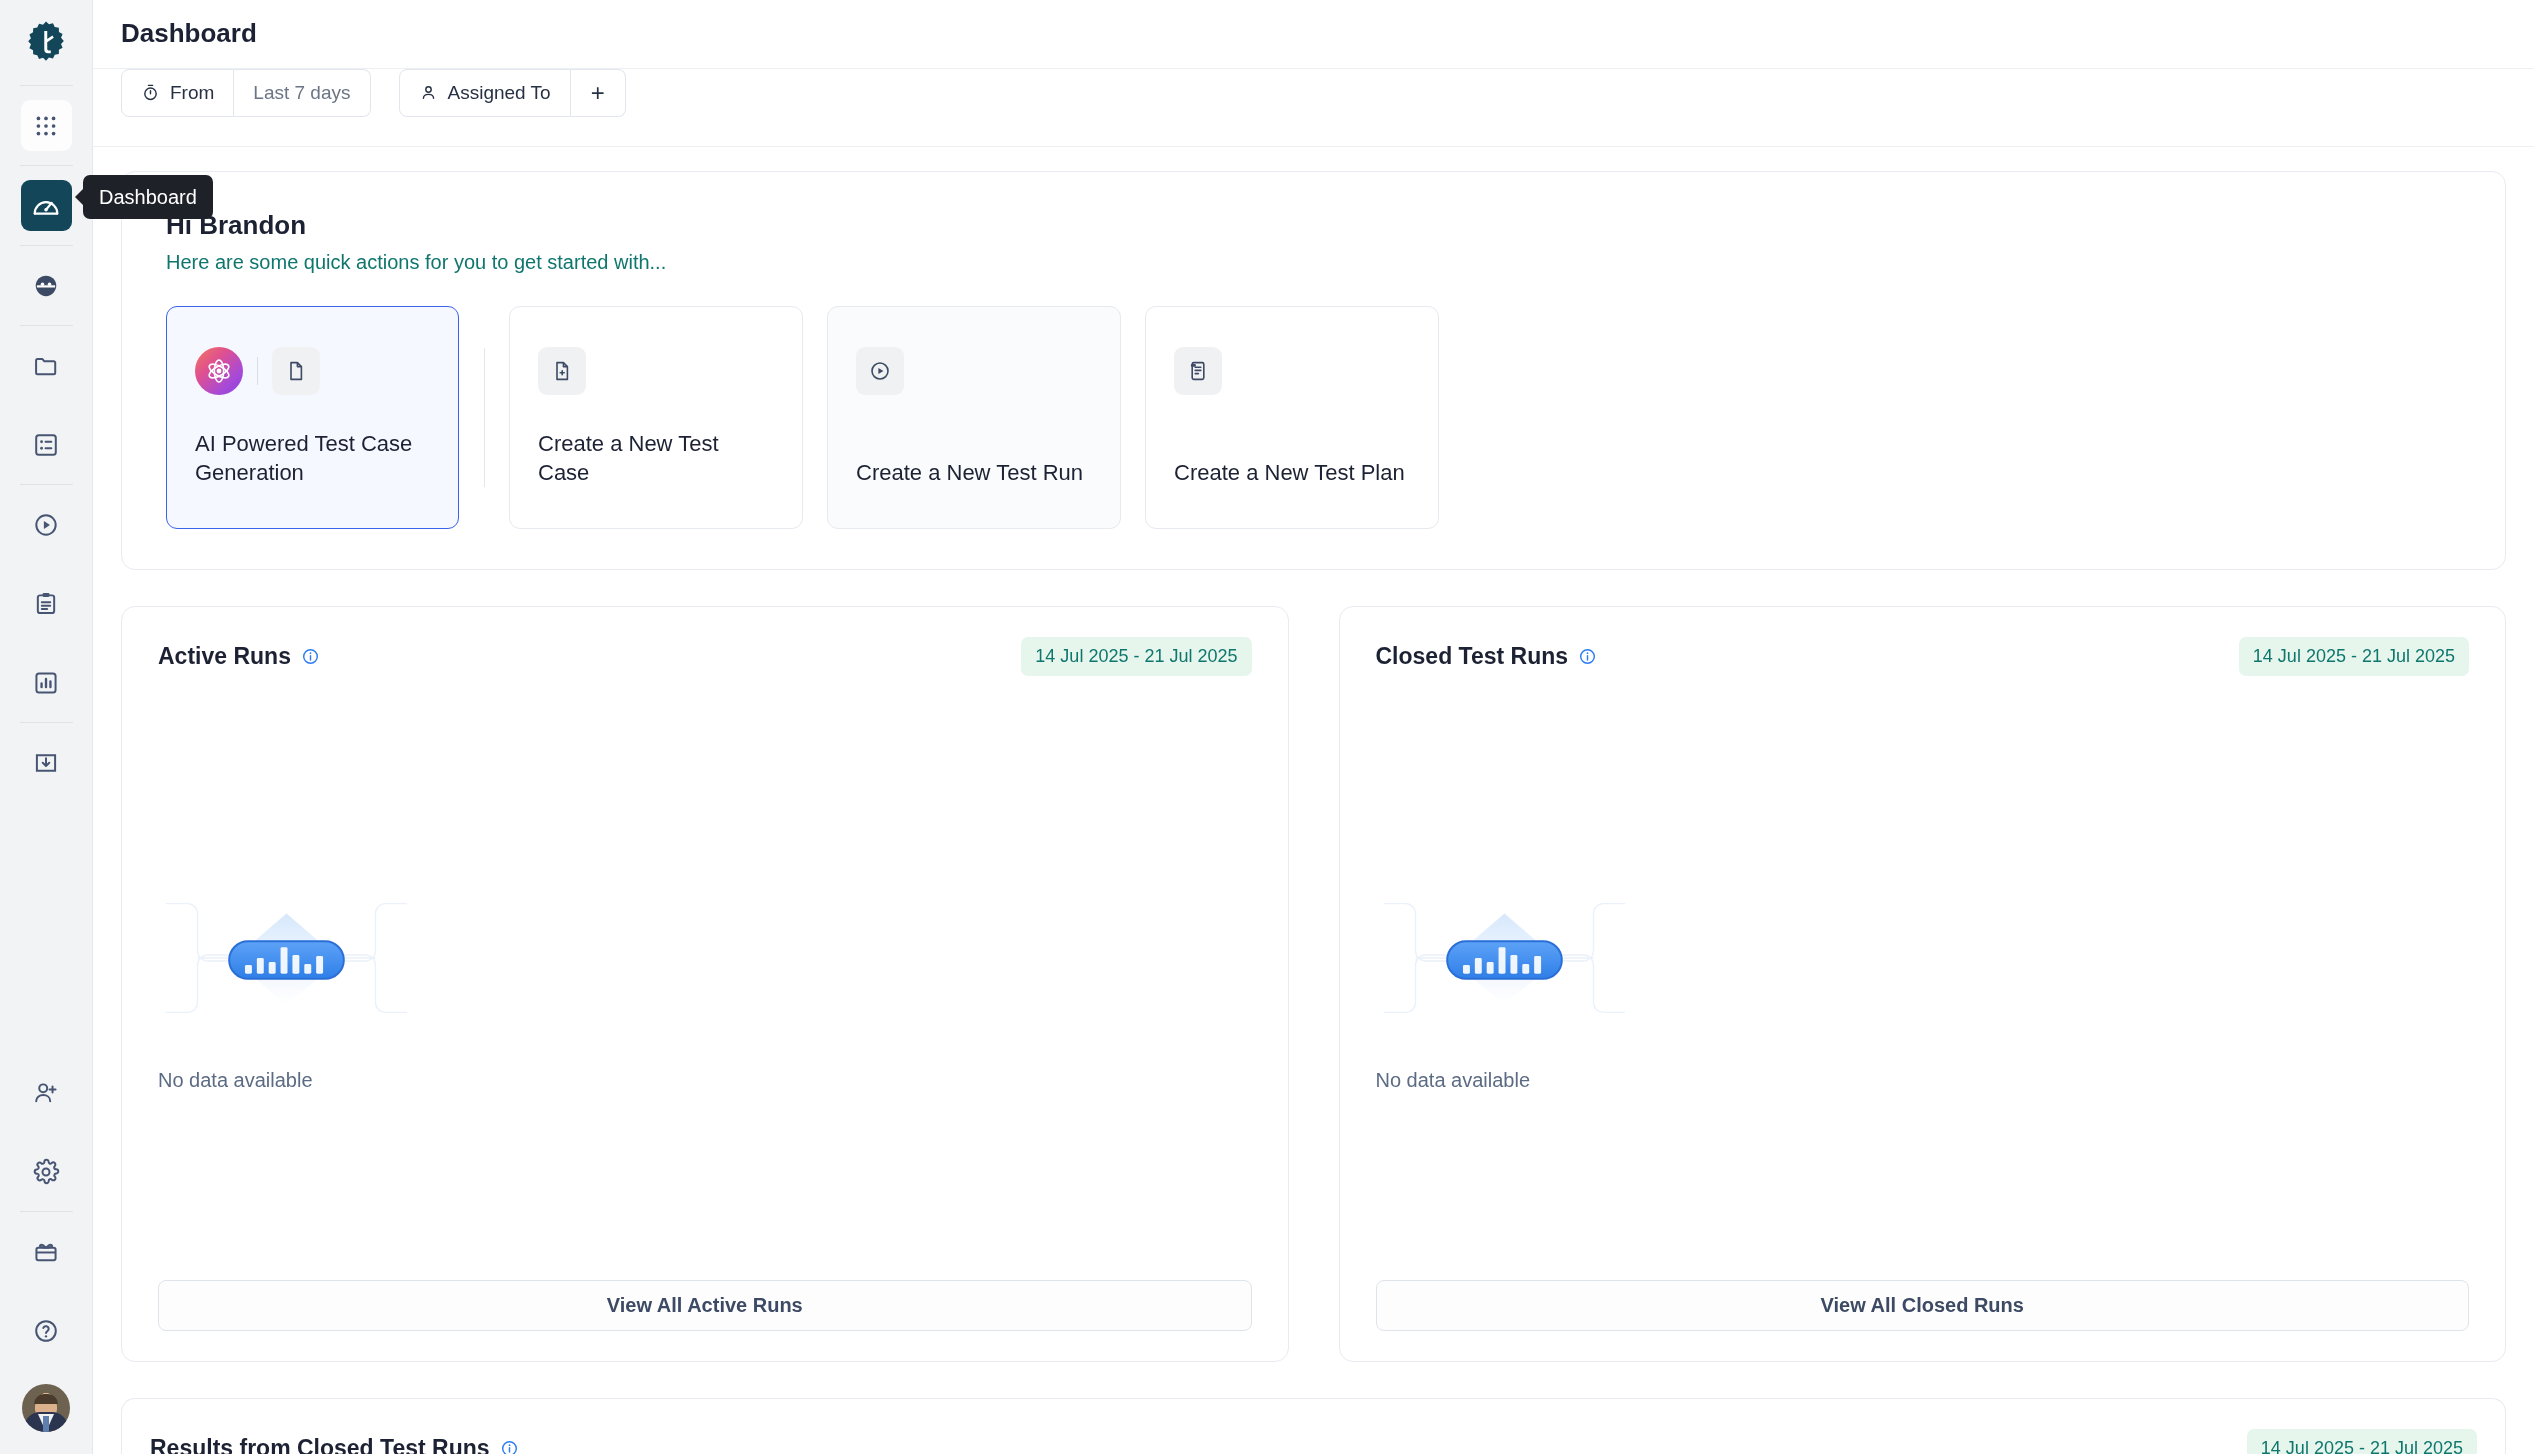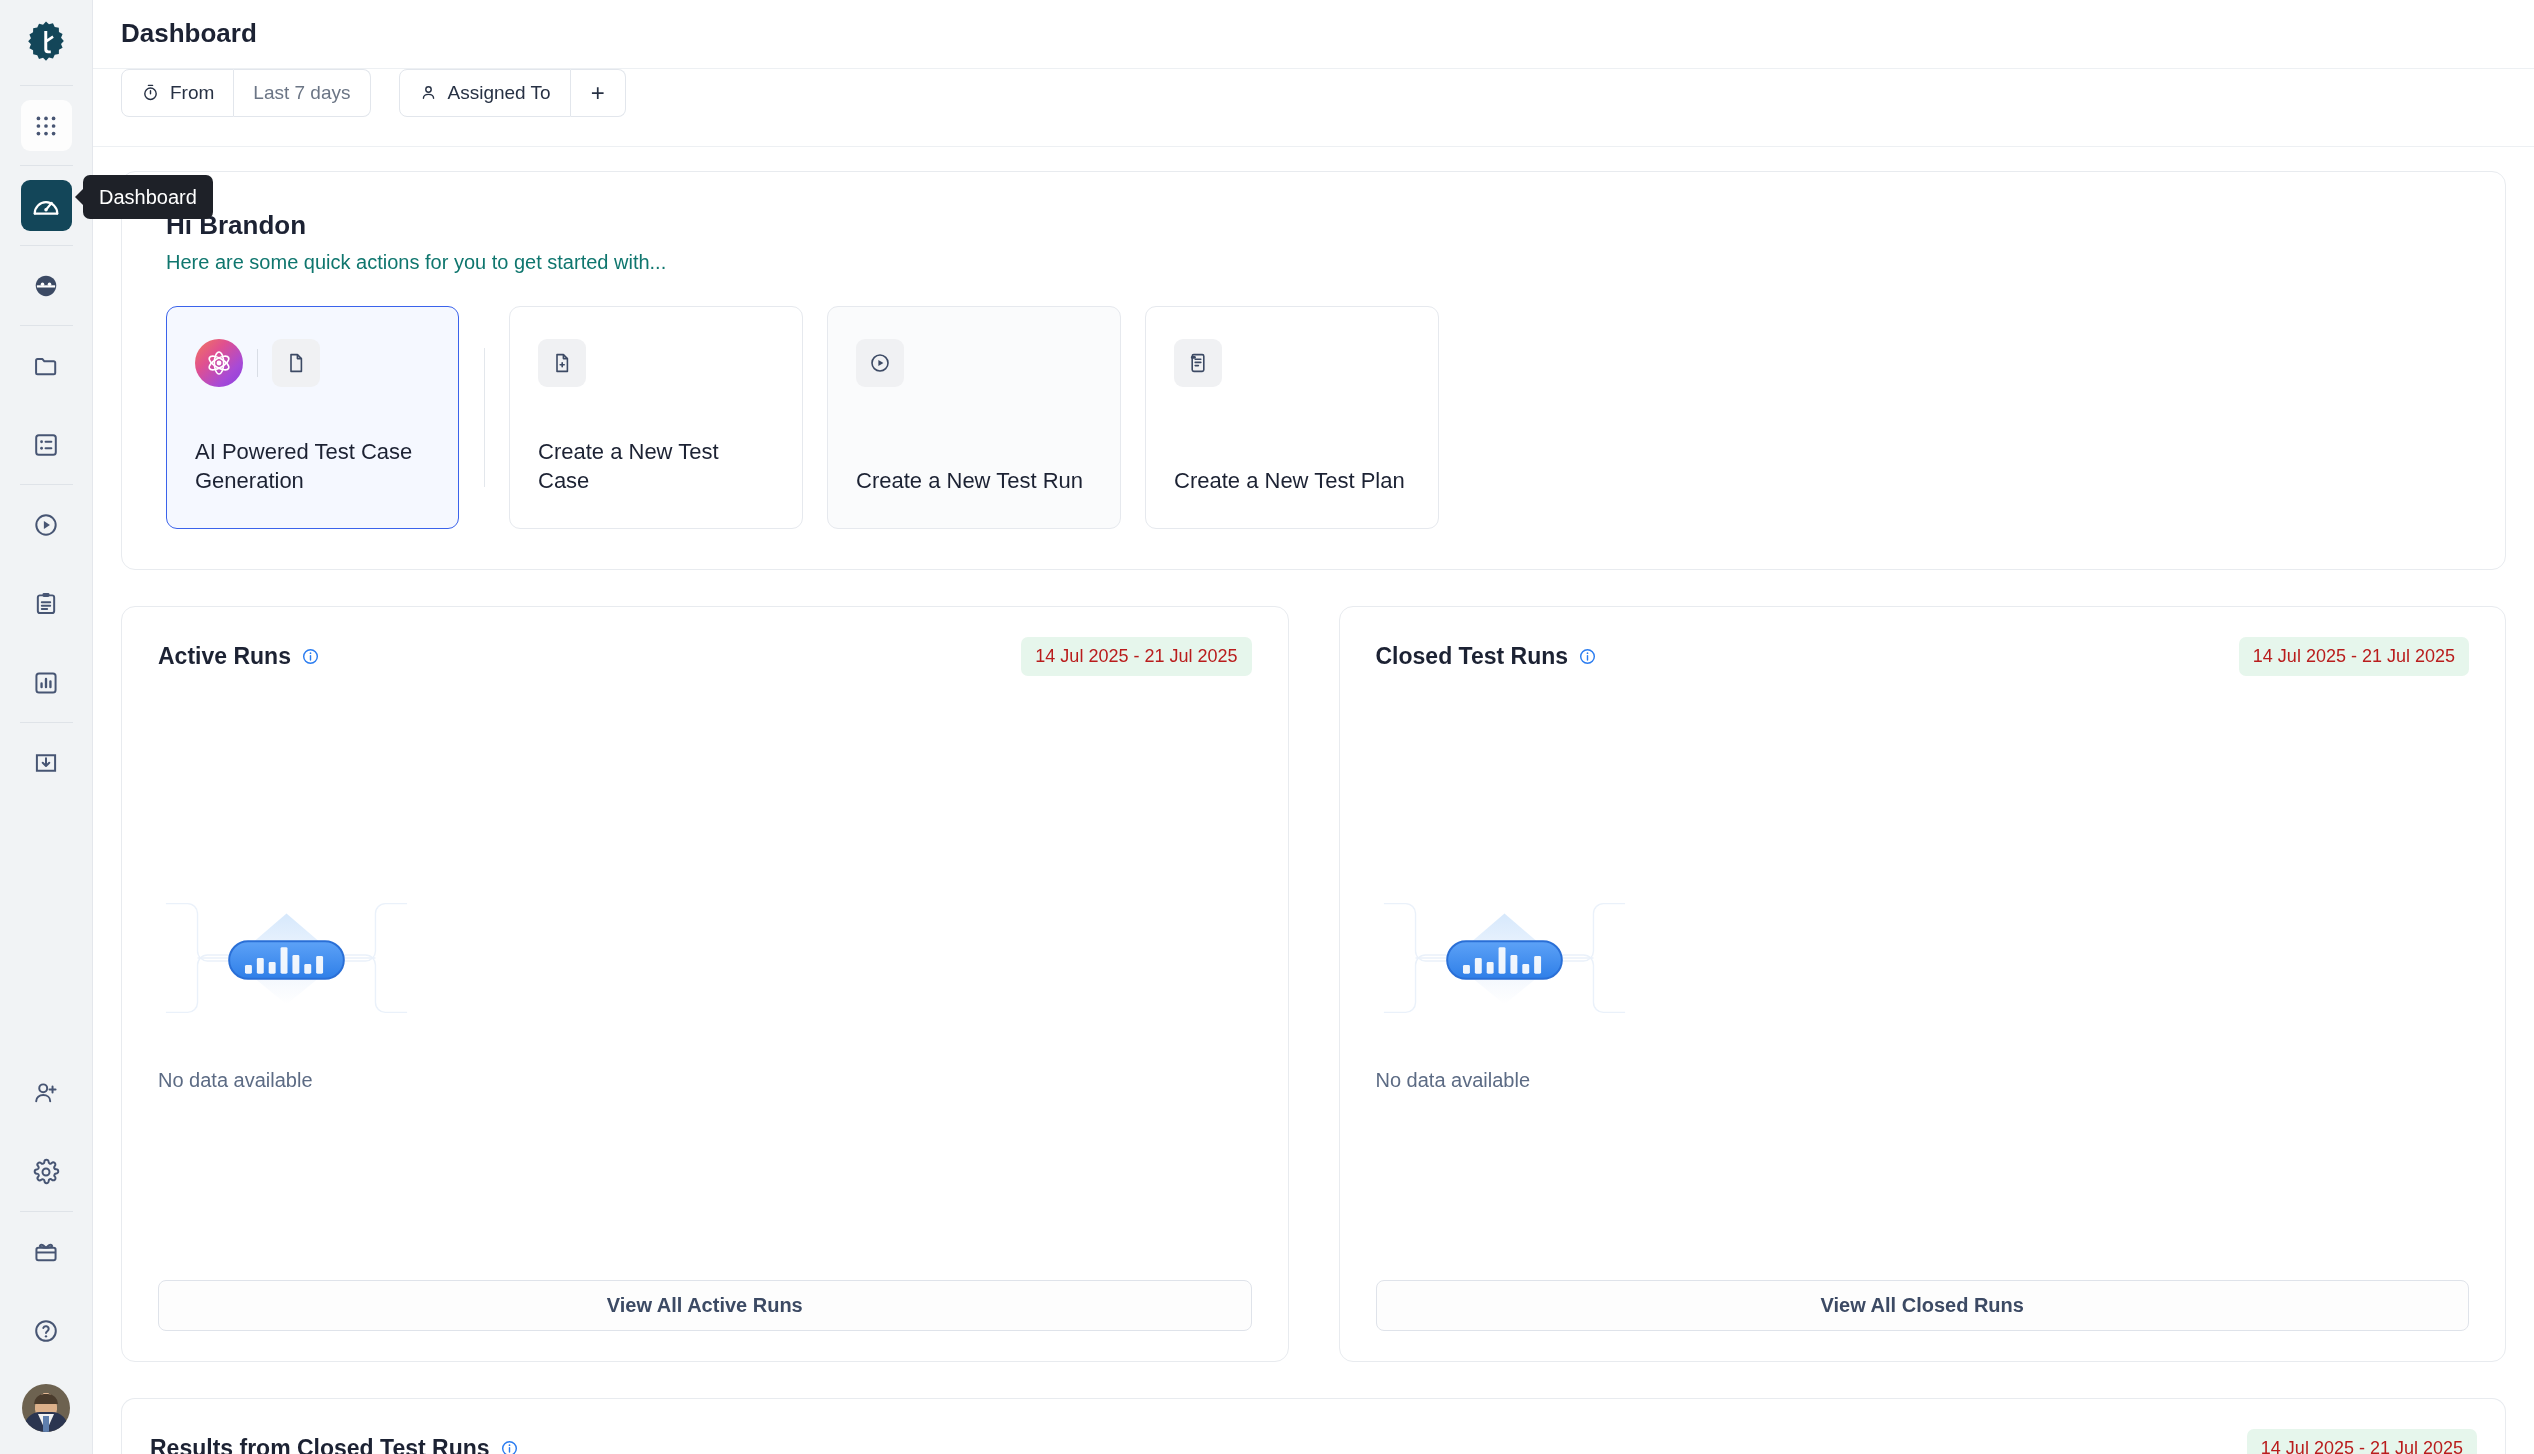--- a/index.html
+++ b/index.html
@@ -136,21 +136,21 @@
     margin-bottom: 36px;
   }
   .greet-title { font-size: 26px; font-weight:600; color:#1c2233; }
   .greet-sub { font-size: 20px; color:#0f766e; margin-top: 10px; }
 
   .cards { display:flex; gap: 0; margin-top: 32px; align-items:stretch; }
   .card {
     width: 294px; height: 223px;
     border:1px solid #e6e9ee; border-radius: 11px;
     background:#fafbfc;
-    padding: 32px 28px;
+    padding: 40px 28px;
     display:flex; flex-direction:column;
     cursor:pointer;
     position:relative;
   }
   .card.ai {
     background:#f5f8ff; border: 1.5px solid #3b63eb;
     width: 293px;
   }
   .card.white { background:#ffffff; }
   .card-gap { width: 50px; display:flex; align-items:center; justify-content:center; }
@@ -182,21 +182,21 @@
     border:1px solid #e8ebef; border-radius:14px;
     background:#ffffff;
     padding: 30px 36px 30px 36px;
     height: 756px;
     display:flex; flex-direction:column;
   }
   .panel-head { display:flex; align-items:center; justify-content:space-between; }
   .panel-title { display:flex; align-items:center; gap:10px; font-size:23px; font-weight:600; color:#1c2233;}
   .info-ic { color:#2a7cf0; display:flex; }
   .date-badge {
-    background:#e6f6ec; color:#b91c1c;
+    background:#e6f6ec; color:#0f766e;
     font-size:18px; padding: 9px 14px; border-radius:7px;
     white-space:nowrap;
   }
   .panel-body {
     flex:1 1 auto;
     display:flex; flex-direction:column; align-items:flex-start; justify-content:center;
     gap: 17px;
   }
   .empty-txt { font-size:20px; color:#5c6b84; }
   .view-all {

